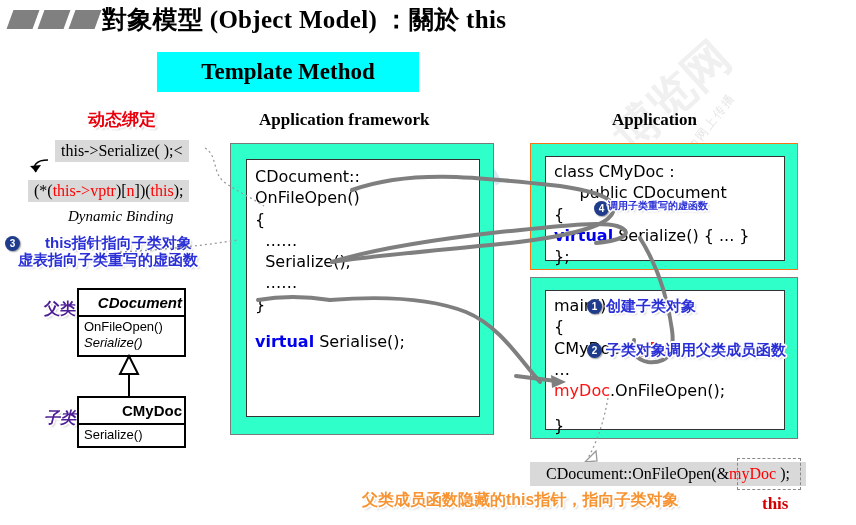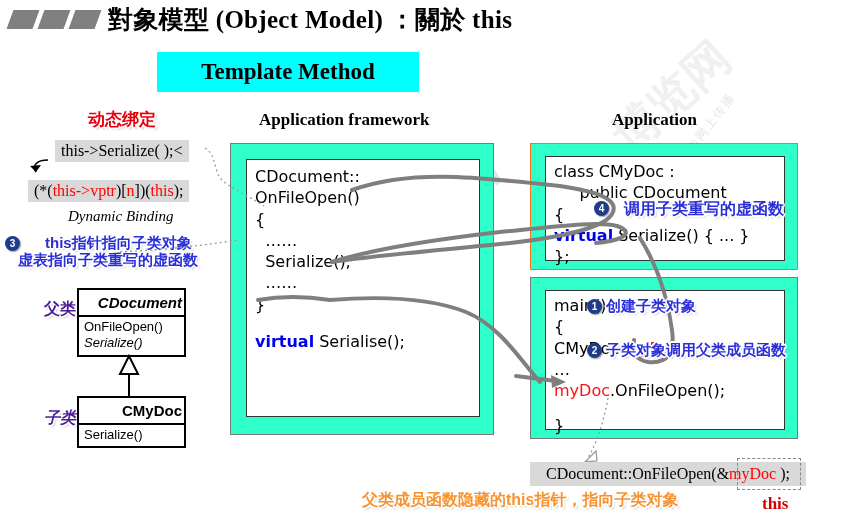--- a/index.html
+++ b/index.html
@@ -11,21 +11,21 @@
   .stage{position:absolute;left:0;top:0;width:856px;height:525px;}
   .abs{position:absolute;}
 
   
   #header-bullets{left:10px;top:10px;width:92px;height:22px;}
   .bullet{
     position:absolute;top:0;width:26px;height:19px;background:#808080;
     transform:skewX(-20deg);
   }
   #page-title{
-    left:108px;top:3px;width:560px;
+    left:102px;top:3px;width:560px;
     font-family:"Liberation Serif","DejaVu Serif",serif;
     font-size:25px;font-weight:700;color:#000;white-space:nowrap;
     letter-spacing:.3px;
   }
 
   
   #template-banner{
     left:157px;top:52px;width:262px;height:40px;background:#00ffff;
     display:flex;align-items:center;justify-content:center;
     font-family:"Liberation Serif","DejaVu Serif",serif;
@@ -167,21 +167,21 @@
   }
   #app-panel-main{
     left:530px;top:277px;width:266px;height:160px;
     background:#2fffc8;border:1px solid #7a7a7a;
   }
   #app-main-inner{
     position:absolute;left:14px;top:12px;width:222px;height:130px;
     background:#fff;border:1px solid #333;padding:4px 8px;
   }
   #badge-4{left:594px;top:201px;}
-  #note4{left:624px;top:199px;font-size:16px;}
+  #note4{left:608px;top:199px;font-size:10px;}
   #badge-1{left:587px;top:299px;}
   #note1{left:606px;top:297px;font-size:15px;}
   #badge-2{left:587px;top:343px;}
   #note2{left:606px;top:341px;font-size:15px;}
 
   
   #bottom-call{
     left:530px;top:462px;background:#d9d9d9;padding:3px 16px;
     font-family:"Liberation Serif","DejaVu Serif",serif;
     font-size:16px;color:#000;white-space:nowrap;

